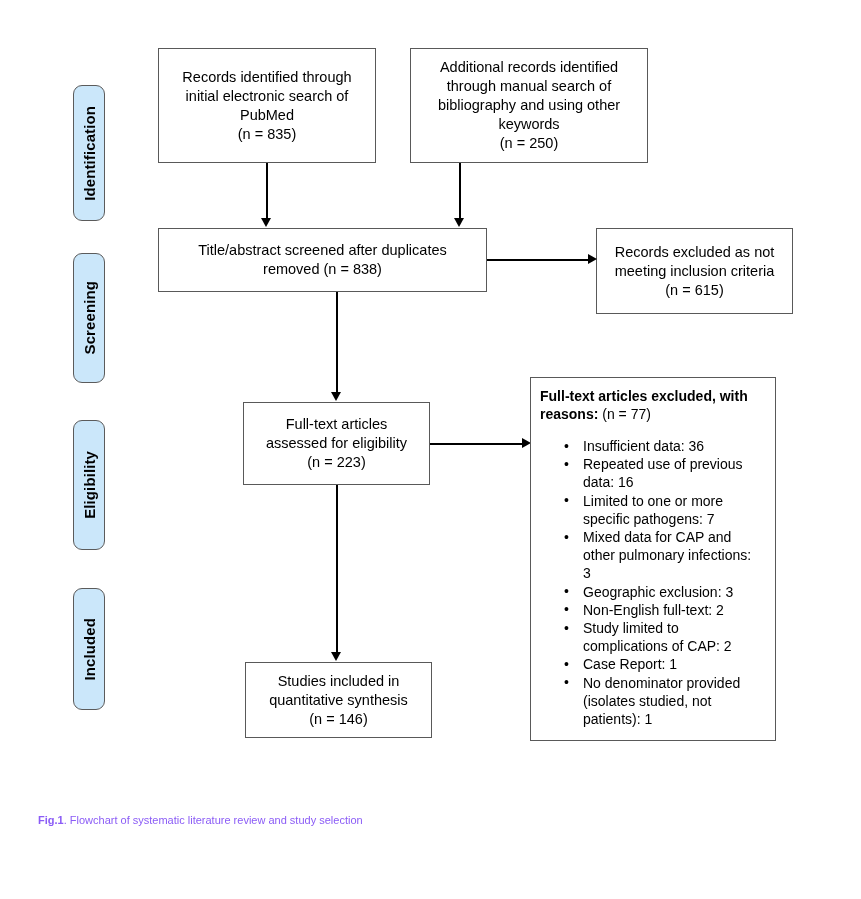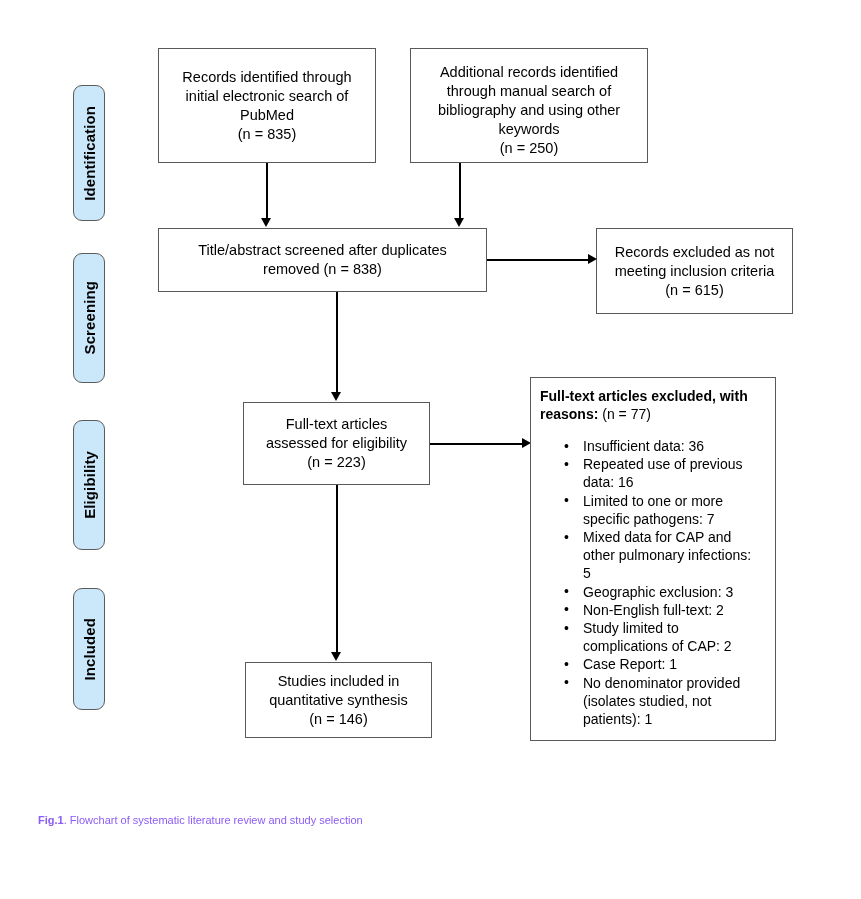--- a/index.html
+++ b/index.html
@@ -154,21 +154,21 @@
     <span class="stage-label">Included</span>
   </div>
 
   <div class="fbox" style="left:158px; top:48px; width:218px; height:115px;">
     <span class="fbox-text">Records identified through
 initial electronic search of
 PubMed
 (n = 835)</span>
   </div>
 
-  <div class="fbox" style="left:410px; top:48px; width:238px; height:115px;align-items:flex-end;">
+  <div class="fbox" style="left:410px; top:48px; width:238px; height:115px;">
     <span class="fbox-text">Additional records identified
 through manual search of
 bibliography and using other
 keywords
 (n = 250)</span>
   </div>
 
   <div class="vline" style="left:266px; top:163px; height:56px;"></div>
   <div class="arrow-down" style="left:261px; top:218px;"></div>
 
@@ -202,21 +202,21 @@
   <div class="arrow-right" style="left:522px; top:438px;"></div>
 
   <div class="rbox" style="left:530px; top:377px; width:246px; height:364px;">
     <p class="rbox-head">
       <span class="hd-strong">Full-text articles excluded, with reasons:</span><span> (n = 77)</span>
     </p>
     <ul class="rlist">
       <li>Insufficient data: 36</li>
       <li>Repeated use of previous data: 16</li>
       <li>Limited to one or more specific pathogens: 7</li>
-      <li>Mixed data for CAP and other pulmonary infections: 5</li>
+      <li>Mixed data for CAP and other pulmonary infections: 3</li>
       <li>Geographic exclusion: 3</li>
       <li>Non-English full-text: 2</li>
       <li>Study limited to complications of CAP: 2</li>
       <li>Case Report: 1</li>
       <li>No denominator provided (isolates studied,  not patients): 1</li>
     </ul>
   </div>
 
   <div class="vline" style="left:336px; top:485px; height:168px;"></div>
   <div class="arrow-down" style="left:331px; top:652px;"></div>

